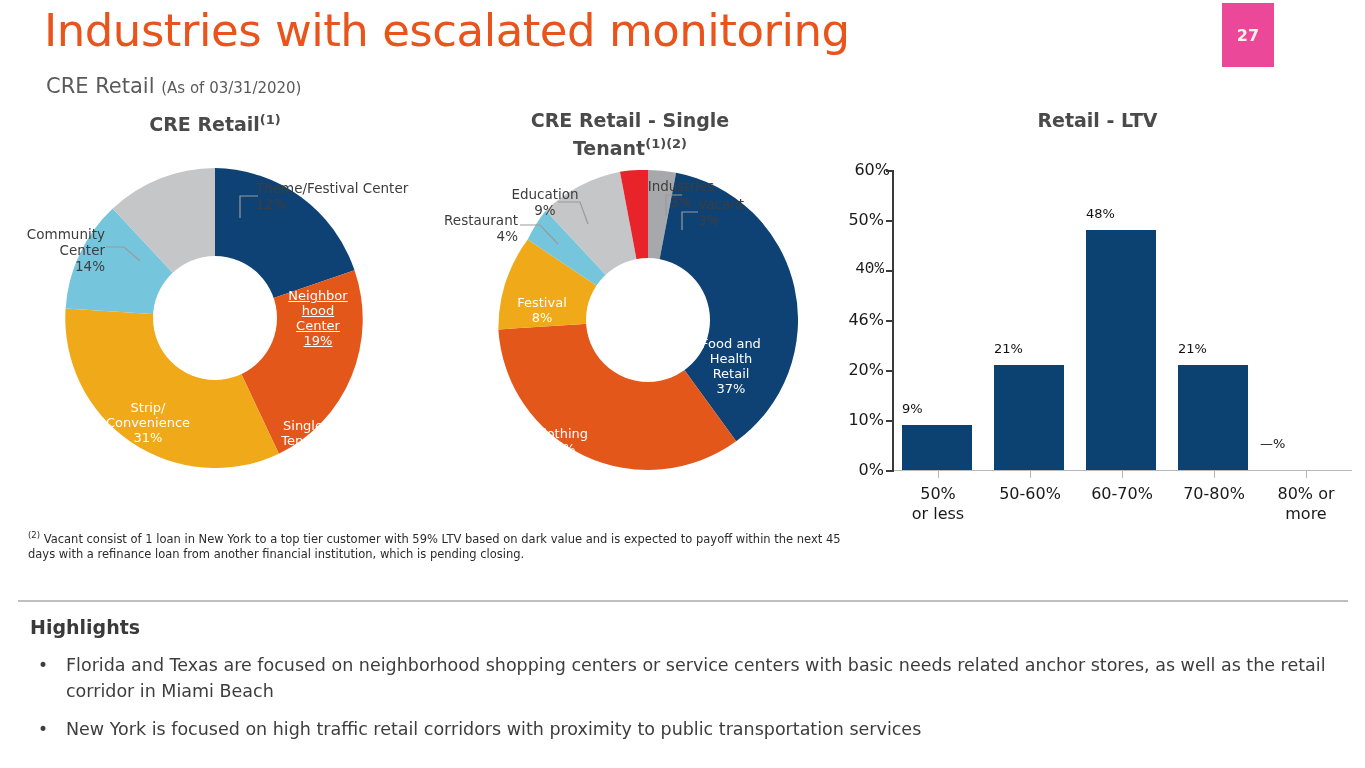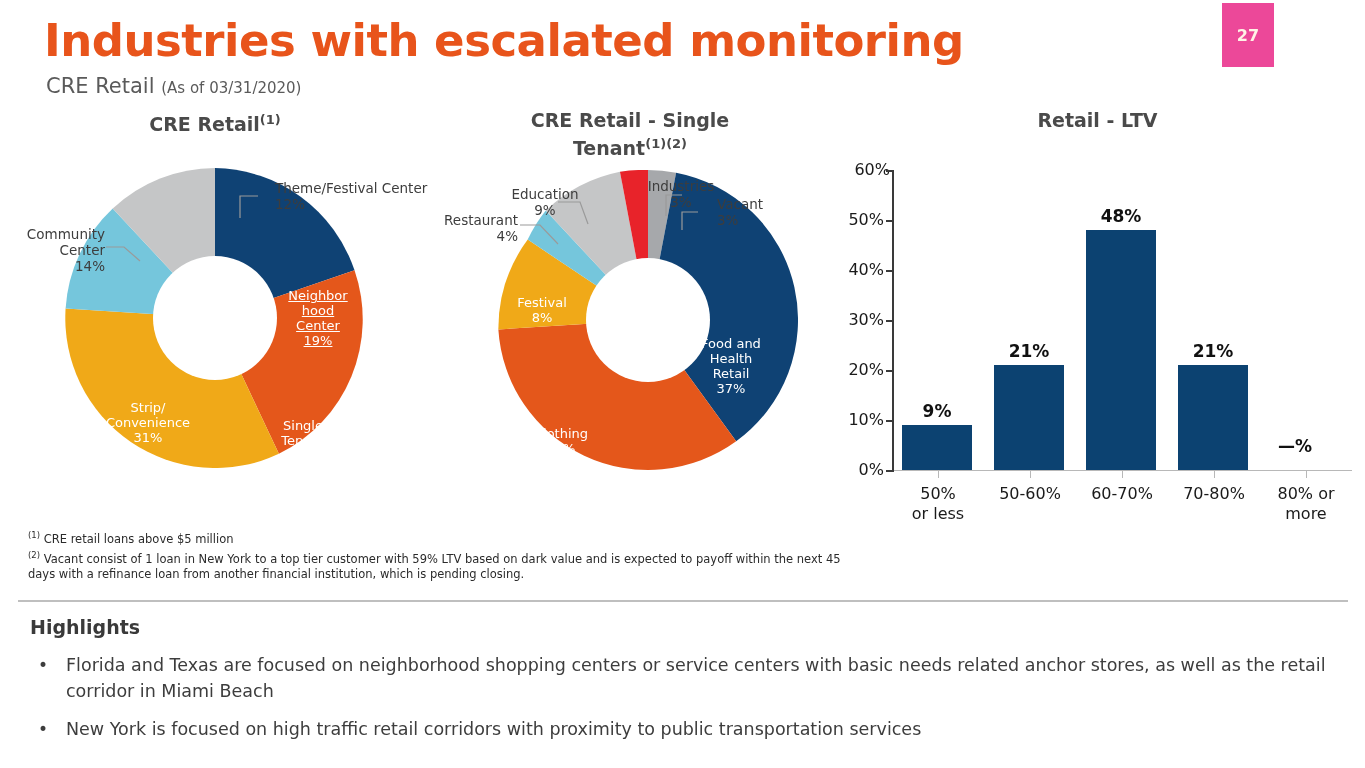--- a/index.html
+++ b/index.html
@@ -14,23 +14,23 @@
     position: relative;
     overflow: hidden;
     font-family: "DejaVu Sans", "Liberation Sans", sans-serif;
     color: #404040;
   }
 
   
   #slide-title {
     position: absolute;
     left: 44px;
-    top: 14px;
+    top: 4px;
     font-size: 45px;
-    font-weight: bold;
+    font-weight: normal;
     color: #E8541B;
     letter-spacing: -0.5px;
     white-space: nowrap;
   }
   #slide-subtitle {
     position: absolute;
     left: 46px;
     top: 74px;
     font-size: 21px;
     color: #5a5a5a;
@@ -84,45 +84,45 @@
     text-align: center;
     pointer-events: none;
   }
   .callout-label {
     position: absolute;
     font-size: 13.5px;
     line-height: 16px;
     color: #3d3d3d;
   }
   .callout-label.right { text-align: right; }
-  .callout-label.left  { text-align: left; margin-left: 19px; }
+  .callout-label.left  { text-align: left; }
   .callout-label.center{ text-align: center; }
 
   .leader { position: absolute; overflow: visible; }
 
   
   #ltv-chart { position: absolute; left: 0; top: 50px; width: 535px; height: 370px; }
   .axis-tick-label {
     position: absolute;
     font-size: 16px;
     color: #1a1a1a;
     text-align: right;
     width: 52px;
   }
   .bar {
     position: absolute;
     background: #0C4271;
     bottom: 0;
   }
   .bar-value {
     position: absolute;
-    font-size: 17px;
-    font-weight: bold;
+    font-size: 13px;
+    font-weight: normal;
     color: #111111;
-    text-align: center;
+    text-align: left;
   }
   .cat-label {
     position: absolute;
     font-size: 16px;
     color: #1a1a1a;
     text-align: center;
     line-height: 20px;
   }
 
   
@@ -328,24 +328,24 @@
     <div style="position:absolute; left:62px; top:12px; width:2px; height:300px; background:#3a3a3a;"></div>
 
     <div style="position:absolute; left:62px; top:312px; width:460px; height:1px; background:#b8b8b8;"></div>
 
     <div class="axis-tick-label" style="left:8px; top:2px;text-align:right;">60%</div>
     <div style="position:absolute;left:56px;top:12px;width:8px;height:2px;background:#3a3a3a;"></div>
 
     <div class="axis-tick-label" style="left:2px; top:52px;">50%</div>
     <div style="position:absolute;left:56px;top:62px;width:8px;height:2px;background:#3a3a3a;"></div>
 
-    <div class="axis-tick-label" style="left:2px; top:102px;">40%</div>
+    <div class="axis-tick-label" style="left:2px; top:102px;font-family:Liberation Mono, monospace;">40%</div>
     <div style="position:absolute;left:56px;top:112px;width:8px;height:2px;background:#3a3a3a;"></div>
 
-    <div class="axis-tick-label" style="left:2px; top:152px;">30%</div>
+    <div class="axis-tick-label" style="left:2px; top:152px;">46%</div>
     <div style="position:absolute;left:56px;top:162px;width:8px;height:2px;background:#3a3a3a;"></div>
 
     <div class="axis-tick-label" style="left:2px; top:202px;">20%</div>
     <div style="position:absolute;left:56px;top:212px;width:8px;height:2px;background:#3a3a3a;"></div>
 
     <div class="axis-tick-label" style="left:2px; top:252px;">10%</div>
     <div style="position:absolute;left:56px;top:262px;width:8px;height:2px;background:#3a3a3a;"></div>
 
     <div class="axis-tick-label" style="left:2px; top:302px;">0%</div>
     <div style="position:absolute;left:56px;top:312px;width:8px;height:2px;background:#3a3a3a;"></div>
@@ -383,24 +383,20 @@
       <span>70-80%</span>
     </div>
     <div class="cat-label" style="left:430px; top:326px; width:92px;">
       <span>80% or</span><br>
       <span>more</span>
     </div>
   </div>
 </div>
 
 <div id="footnotes">
-  <div class="footnote">
-    <sup>(1)</sup>
-    <span>CRE retail loans above $5 million</span>
-  </div>
   <div class="footnote">
     <sup>(2)</sup>
     <span>Vacant consist of 1 loan in New York to a top tier customer with 59% LTV based on dark value and is expected to payoff within the next 45 days with a refinance loan from another financial institution, which is pending closing.</span>
   </div>
 </div>
 
 <div id="divider"></div>
 <div id="highlights-heading">Highlights</div>
 <ul id="highlights-list">
   <li>

